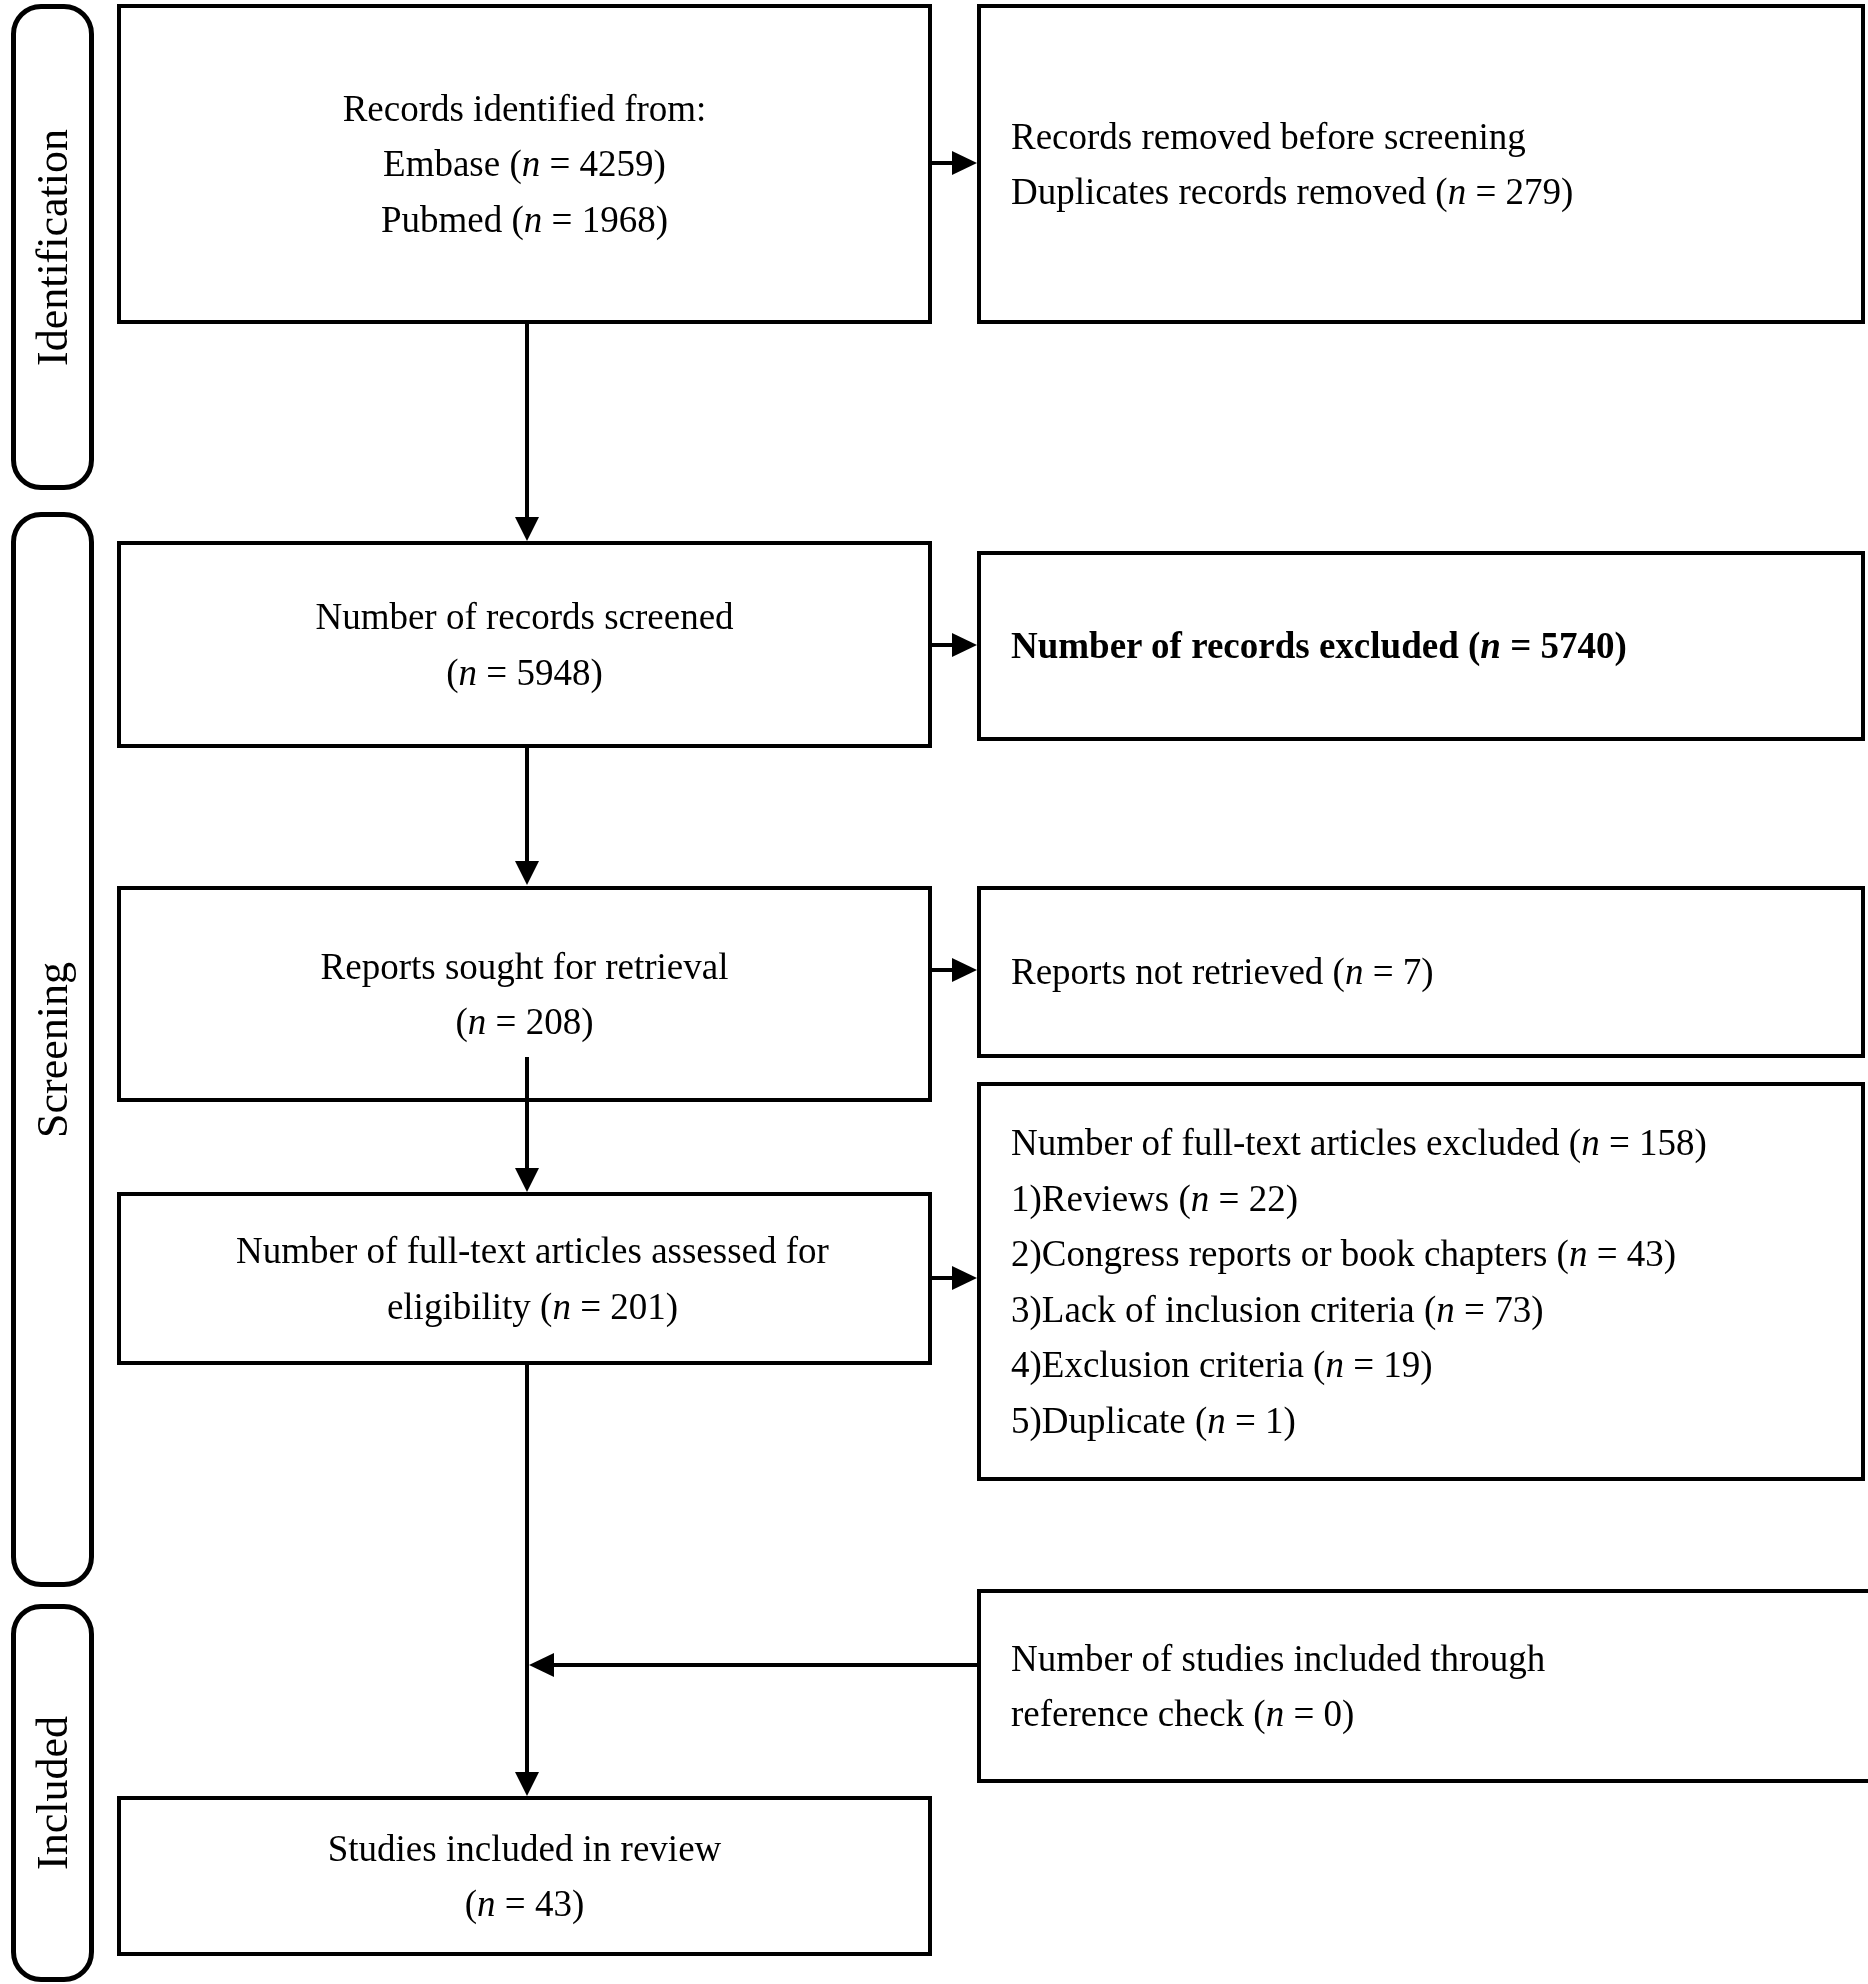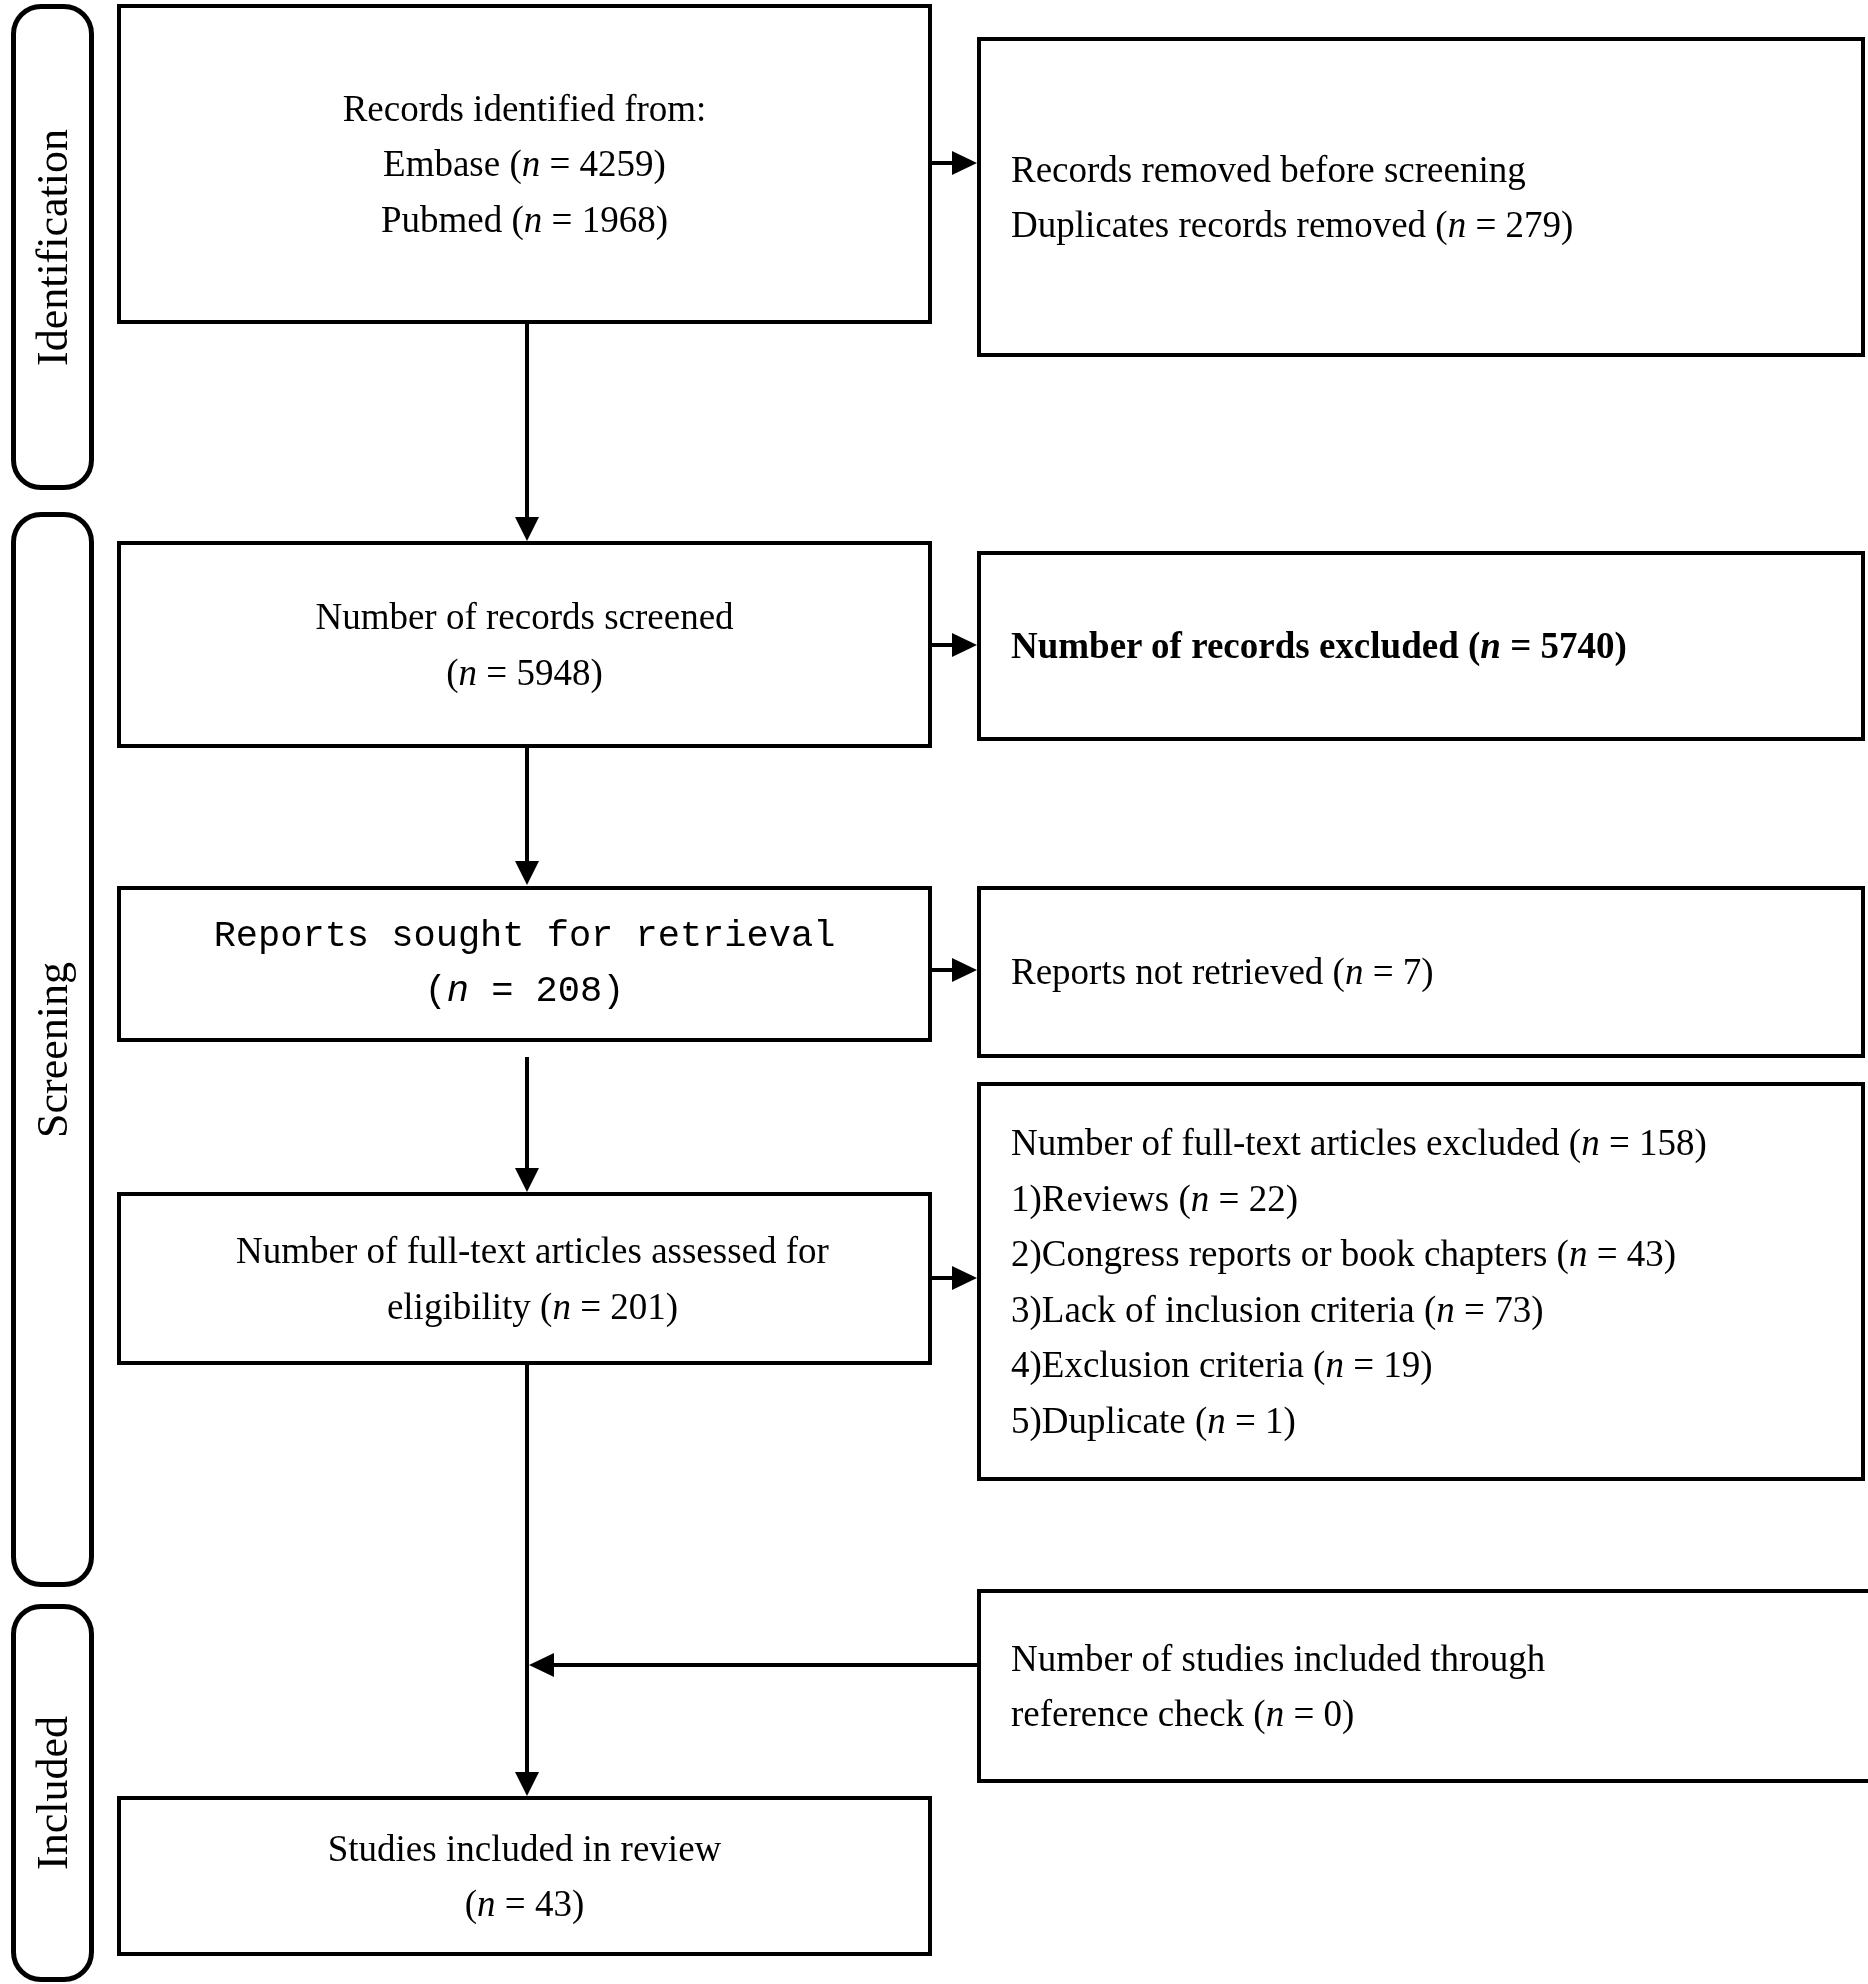--- a/index.html
+++ b/index.html
@@ -21,25 +21,25 @@
     flex-direction: column;
     justify-content: center;
     font-size: 37px;
     line-height: 1.5;
   }
   .box.center { align-items: center; }
   .box.leftal { align-items: flex-start; text-align: left; padding: 0 30px; }
   
   .b1 { left: 117px; top: 4.1px;    width: 815px; height: 320px; }
   .b2 { left: 117px; top: 541px; width: 815px; height: 207px; }
-  .b3 { left: 117px; top: 886px; width: 815px; height: 156px; font-family: Liberation Mono, monospace; }
+  .b3 { left: 117px; top: 886px; width: 815px; height: 216px; }
   .b4 { left: 117px; top: 1192px; width: 815px; height: 173px; padding-left: 16px; }
   .b5 { left: 117px; top: 1796px; width: 815px; height: 160px; }
   
-  .r1 { left: 977px; top: 4.1px;    width: 888px; height: 320px; margin-top: 33px; }
+  .r1 { left: 977px; top: 4.1px;    width: 888px; height: 320px; }
   .r2 { left: 977px; top: 551px; width: 888px; height: 190px; font-weight: bold; }
   .r3 { left: 977px; top: 886px; width: 888px; height: 172px; }
   .r4 { left: 977px; top: 1082px; width: 888px; height: 399px; }
   .r5 { left: 977px; top: 1589px; width: 1056px; height: 194px; }
   
   .stage {
     position: absolute;
     left: 11.2px;
     width: 83px;
     box-sizing: border-box;

